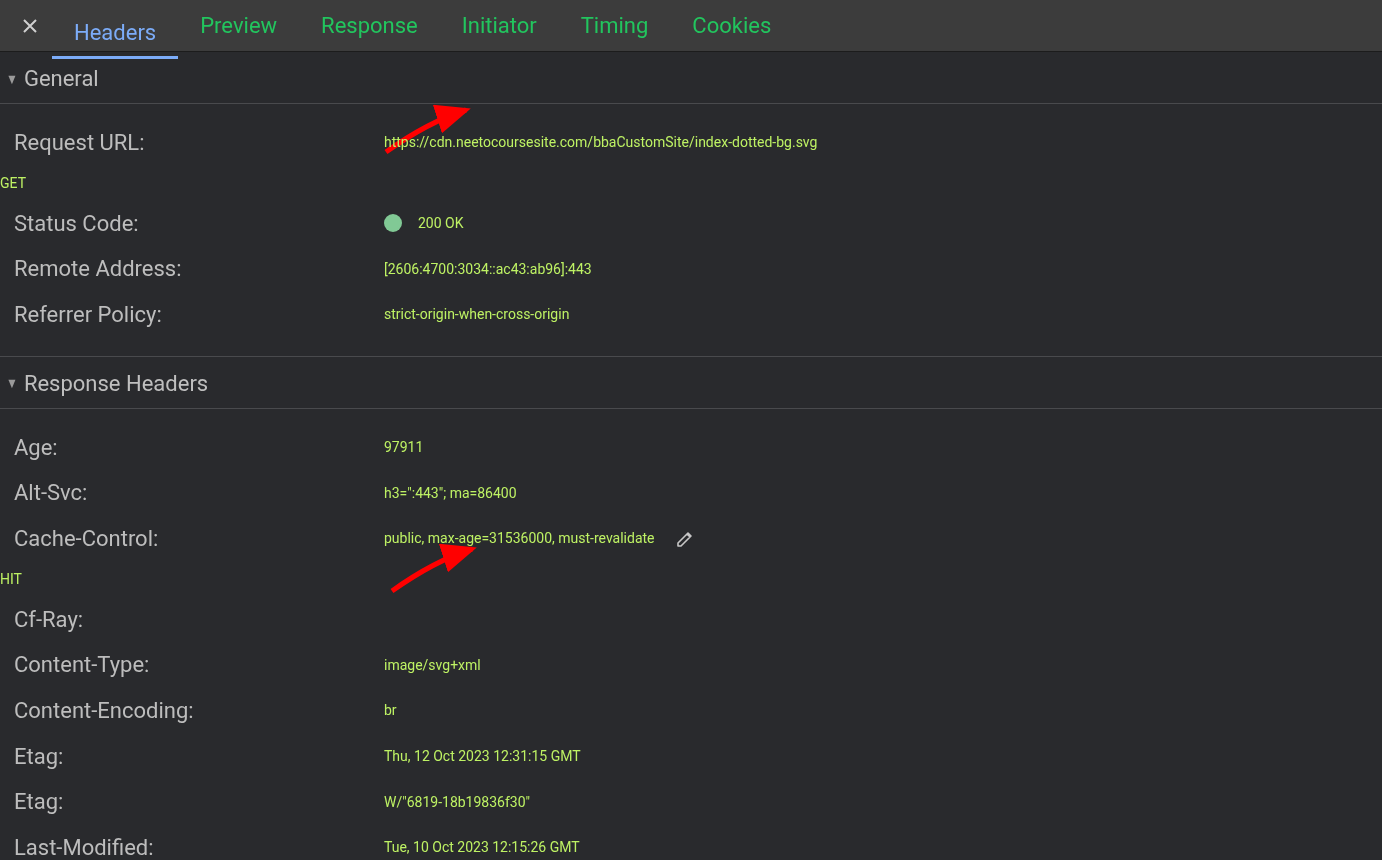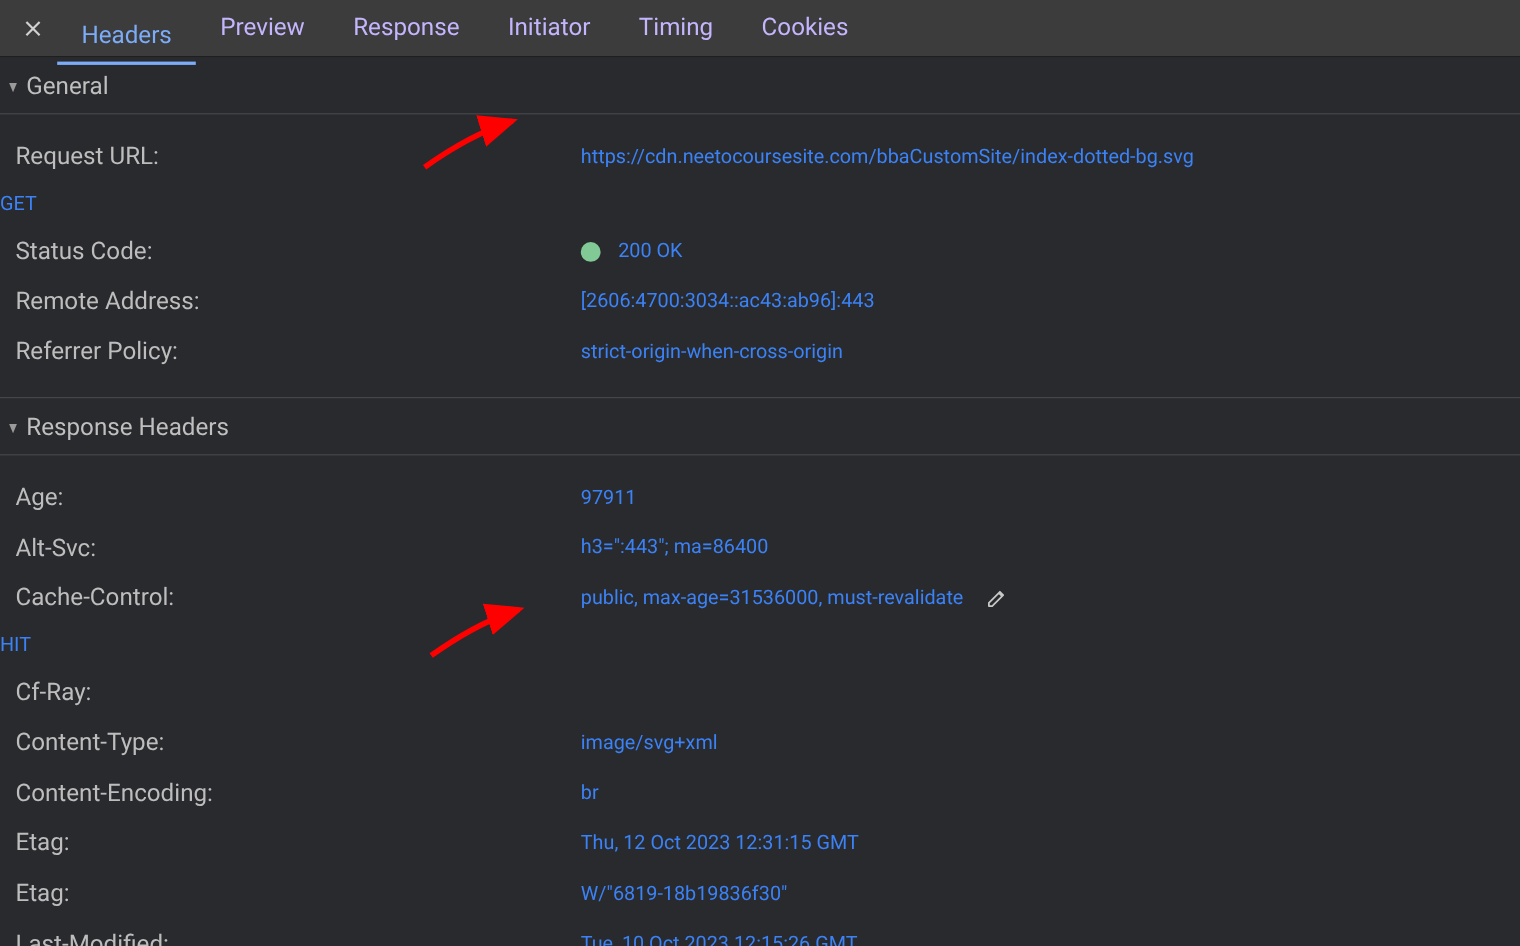--- a/index.html
+++ b/index.html
@@ -22,21 +22,21 @@
   }
   .close-btn {
     color: #bfc1c4;
     font-size: 22px;
     padding: 0 14px;
     cursor: pointer;
     display: flex;
     align-items: center;
   }
   .tab {
-    color: #c4b5fd;
+    color: #22c55e;
     padding: 0 22px;
     height: 100%;
     display: flex;
     align-items: center;
     cursor: pointer;
     font-size: 22px;
   }
   .tab.active {
     color: #7cacf8;
     border-bottom: 3px solid #7cacf8;
@@ -62,28 +62,28 @@
     border-bottom: 1px solid #494a4d;
   }
   .kv-row {
     display: flex;
     align-items: center;
     padding: 8px 0;
     line-height: 1.35;
   }
   .kv-key {
     color: #bdbdbd;
-    width: 528px;
+    width: 384px;
     padding-left: 14px;
     font-size: 22px;
     flex-shrink: 0;
   }
   .kv-val {
-    color: #3b82f6;
-    font-size: 18px;
+    color: #bef264;
+    font-size: 14px;
     display: flex;
     align-items: center;
     gap: 10px;
     position: relative;
   }
   .status-dot {
     width: 18px;
     height: 18px;
     border-radius: 50%;
     background: #81c995;

